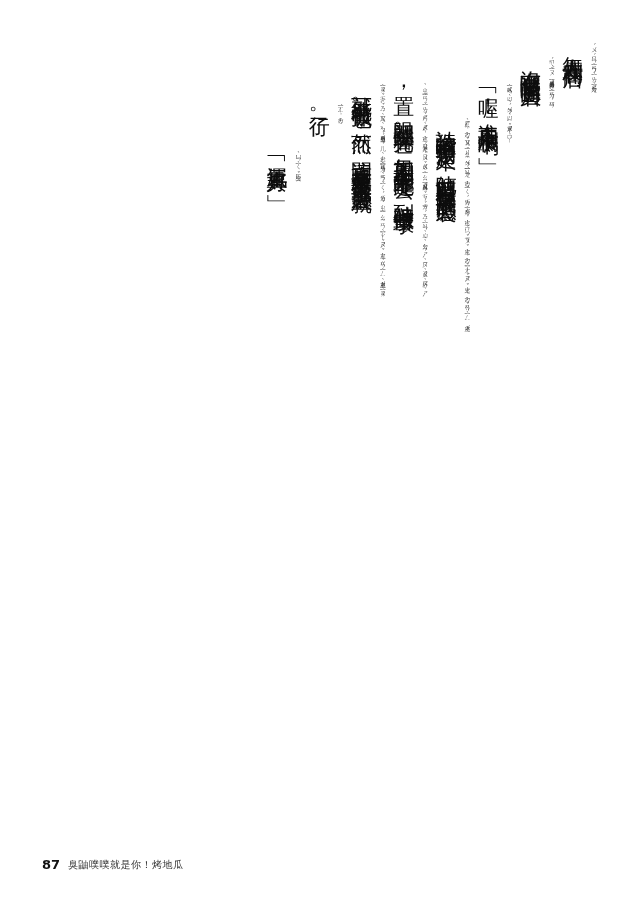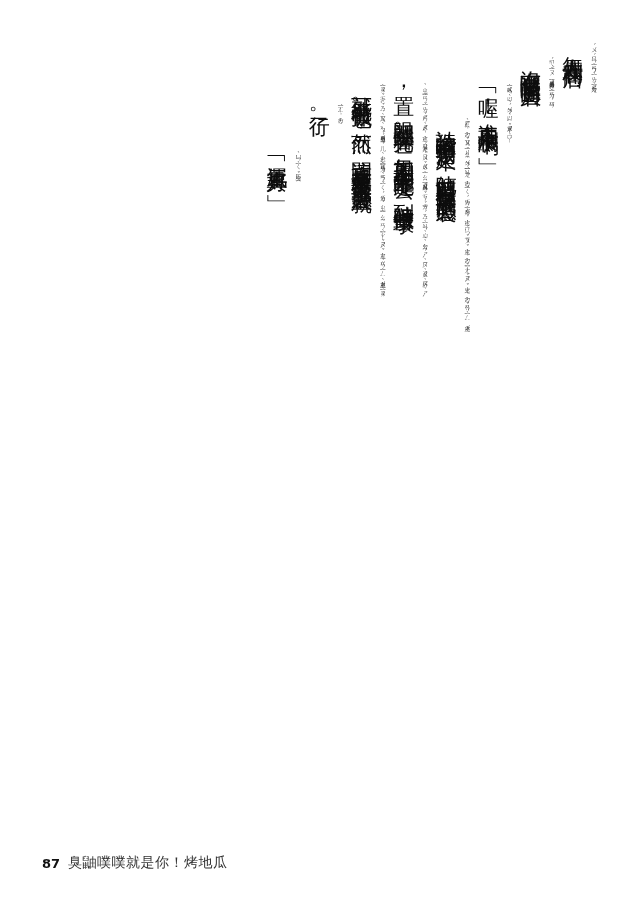--- a/index.html
+++ b/index.html
@@ -92,21 +92,21 @@
     gap: 8px;
   }
   .folio {
     font-family: "DejaVu Sans", sans-serif;
     font-size: 13px;
     font-weight: bold;
     color: #111111;
   }
   .running-title {
     font-family: "DejaVu Serif", serif;
-    font-size: 14px;
+    font-size: 10px;
     color: #333333;
     letter-spacing: 0.5px;
   }
 </style>
 </head>
 <body>
 
 <div class="page">
 
   <div class="body-text">

